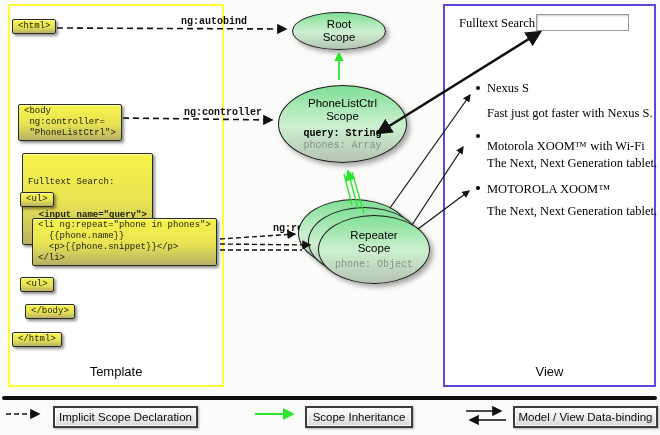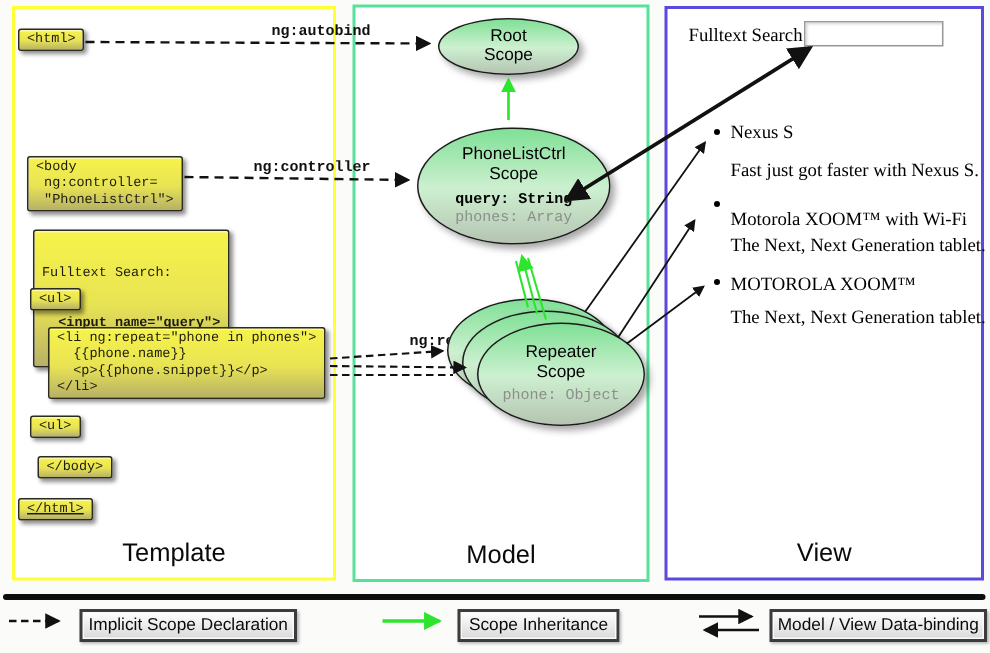--- a/index.html
+++ b/index.html
@@ -5,21 +5,21 @@
   html,body{margin:0;padding:0;background:#fbfbfa;}
   .canvas{position:relative;width:660px;height:435px;background:#fbfbfa;overflow:hidden;
           font-family:"Liberation Sans",sans-serif;}
   
   .panel{position:absolute;background:#fff;border-width:2px;border-style:solid;
          box-shadow:inset 0 0 0 1px rgba(255,255,255,.85);}
   .panel-template{left:8px;top:4px;width:212px;height:379px;border-color:#ffff35;}
   .panel-model{left:235px;top:3px;width:194px;height:381px;border-color:#57e29c;}
   .panel-view{left:443px;top:4px;width:209px;height:379px;border-color:#5b49dd;}
   .panel-label{position:absolute;left:0;right:0;bottom:6px;text-align:center;
-               font-size:17px;color:#0a0a0a;}
+               font-size:13px;color:#0a0a0a;}
   
   .codebox{position:absolute;margin:0;font:9px/11px "Liberation Mono",monospace;color:#1c1c10;
            white-space:pre;background:linear-gradient(180deg,#f6f34a 0%,#e8e354 55%,#b7b166 100%);
            border:1px solid #2b2b20;border-radius:2px;padding:1px 5px;
            box-shadow:2px 2px 3px rgba(0,0,0,.45), inset 0 1px 0 rgba(255,255,255,.55);}
   .codebox .b{font-weight:bold;}
   .codebox span{display:block;white-space:pre;}
   .connlabel{position:absolute;font:bold 10px/11px "Liberation Mono",monospace;color:#111;padding-left:36px;}
   
   .ellipse{position:absolute;border:1.5px solid #1b1b1b;border-radius:50%;
@@ -46,46 +46,43 @@
   .overlay{position:absolute;left:0;top:0;width:660px;height:435px;pointer-events:none;}
 </style>
 </head>
 <body>
 
 <div class="canvas">
 
   <div class="panel panel-template">
     <div class="panel-label">Template</div>
   </div>
-  <div class="panel panel-model">
-    <div class="panel-label">Model</div>
-  </div>
   <div class="panel panel-view">
     <div class="panel-label">View</div>
   </div>
 
   <pre class="codebox" style="left:12px;top:19px;">&lt;html&gt;</pre>
   <pre class="codebox" style="left:18px;top:104px;">&lt;body
  ng:controller=
  "PhoneListCtrl"&gt;</pre>
   <div class="codebox" style="left:22px;top:153px;">
     <span>Fulltext Search:</span>
     <span class="b">  &lt;input name="query"&gt;</span>
   </div>
   <pre class="codebox" style="left:20px;top:192px;">&lt;ul&gt;</pre>
   <pre class="codebox" style="left:32px;top:218px;">&lt;li ng:repeat="phone in phones"&gt;
   {{phone.name}}
   &lt;p&gt;{{phone.snippet}}&lt;/p&gt;
 &lt;/li&gt;</pre>
   <pre class="codebox" style="left:20px;top:277px;">&lt;ul&gt;</pre>
   <pre class="codebox" style="left:25px;top:304px;">&lt;/body&gt;</pre>
-  <pre class="codebox" style="left:12px;top:332px;text-decoration:underline;">&lt;/html&gt;</pre>
+  <pre class="codebox" style="left:12px;top:332px;">&lt;/html&gt;</pre>
 
   <div class="connlabel" style="left:145px;top:16px;">ng:autobind</div>
-  <div class="connlabel" style="left:133px;top:107px;">ng:controller</div>
+  <div class="connlabel" style="left:148px;top:107px;">ng:controller</div>
   <div class="connlabel" style="left:237px;top:223px;">ng:repeat</div>
 
   <div class="ellipse" style="left:292px;top:12px;width:92px;height:36px;">
     <div class="scope-name">Root
 Scope</div>
   </div>
 
   <div class="ellipse" style="left:278px;top:85px;width:127px;height:76px;">
     <div class="scope-name">PhoneListCtrl
 Scope</div>

